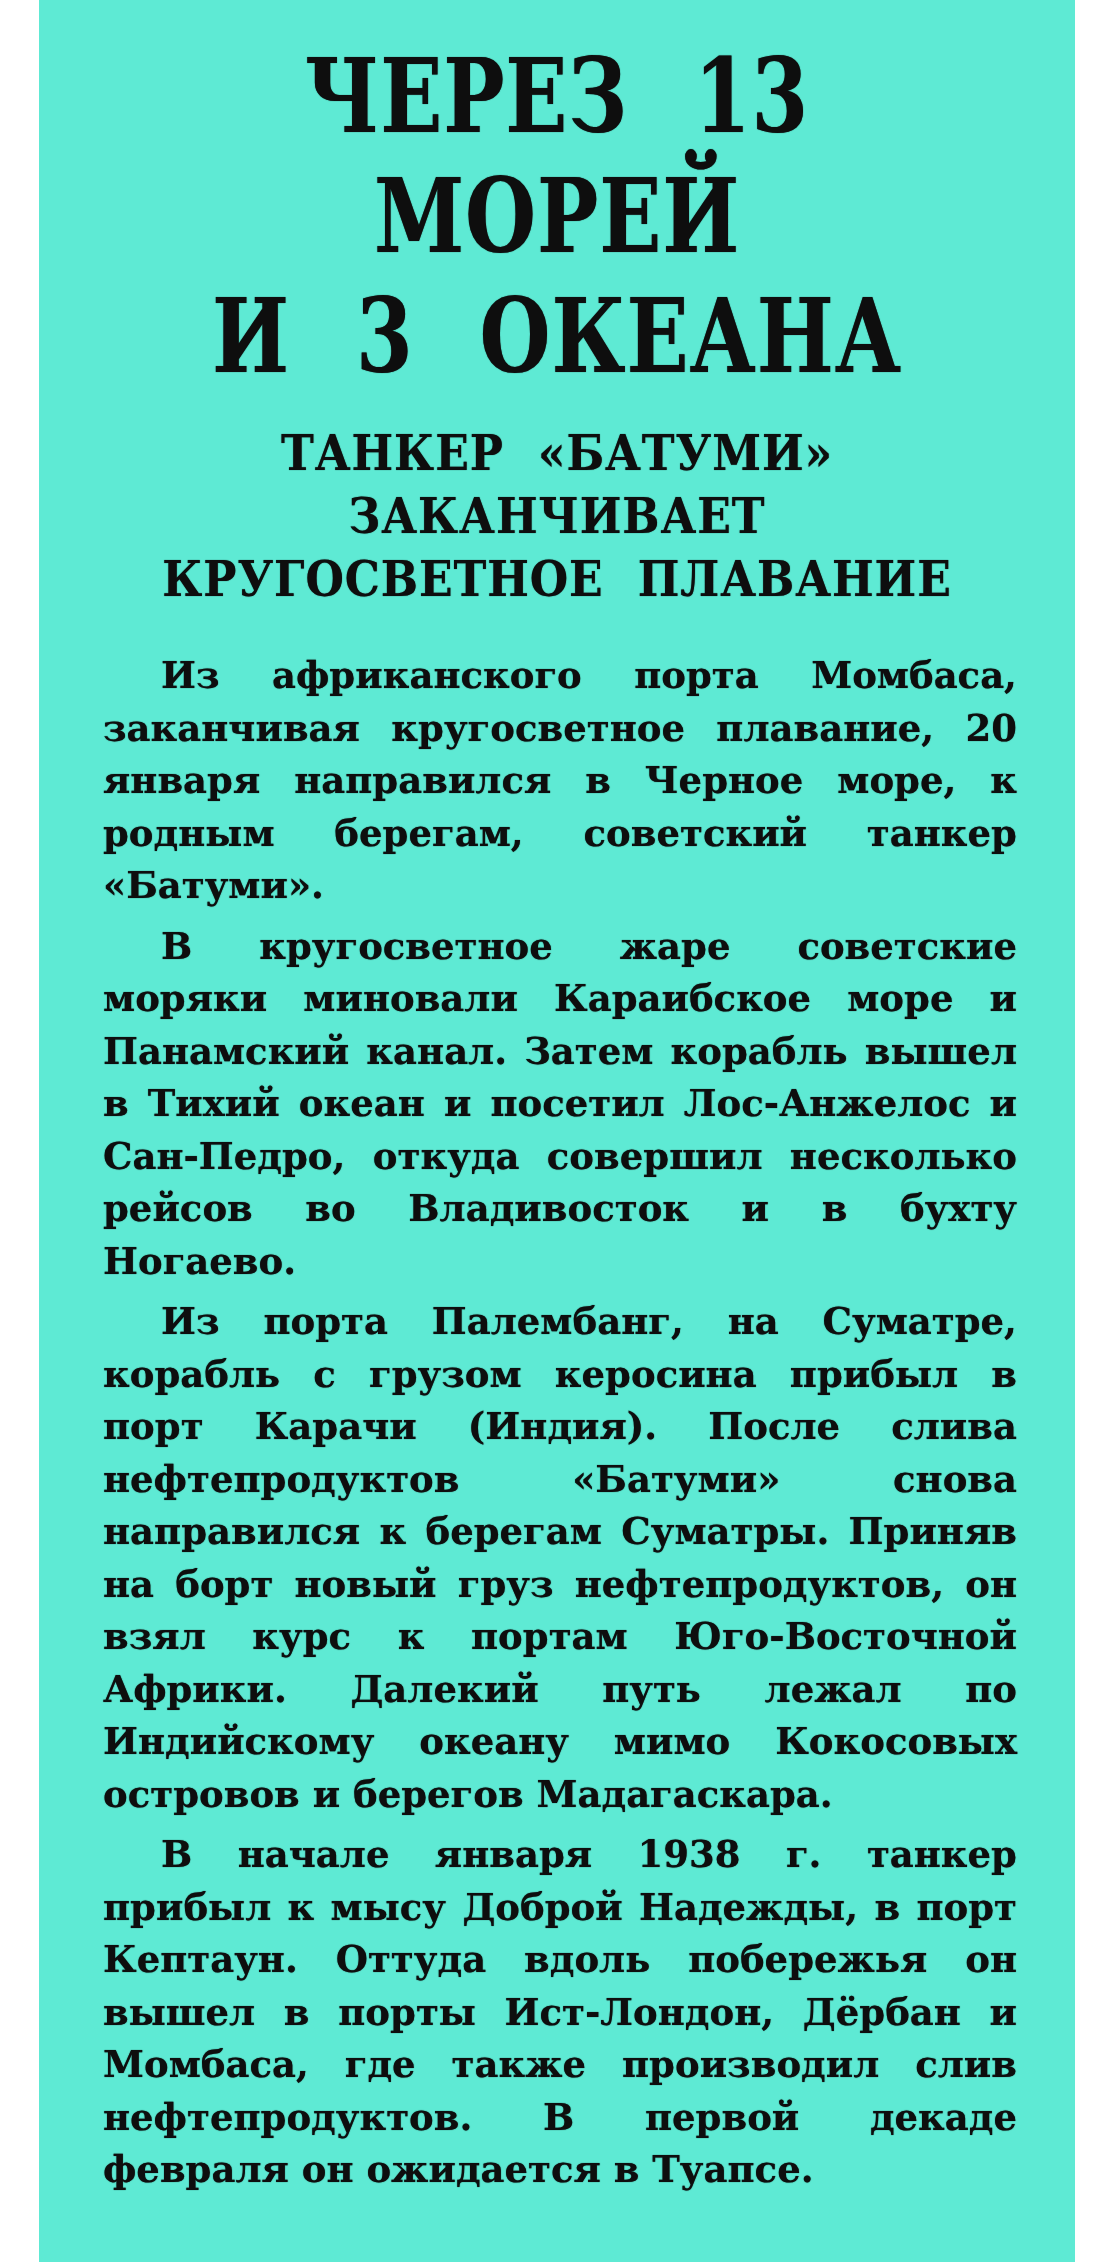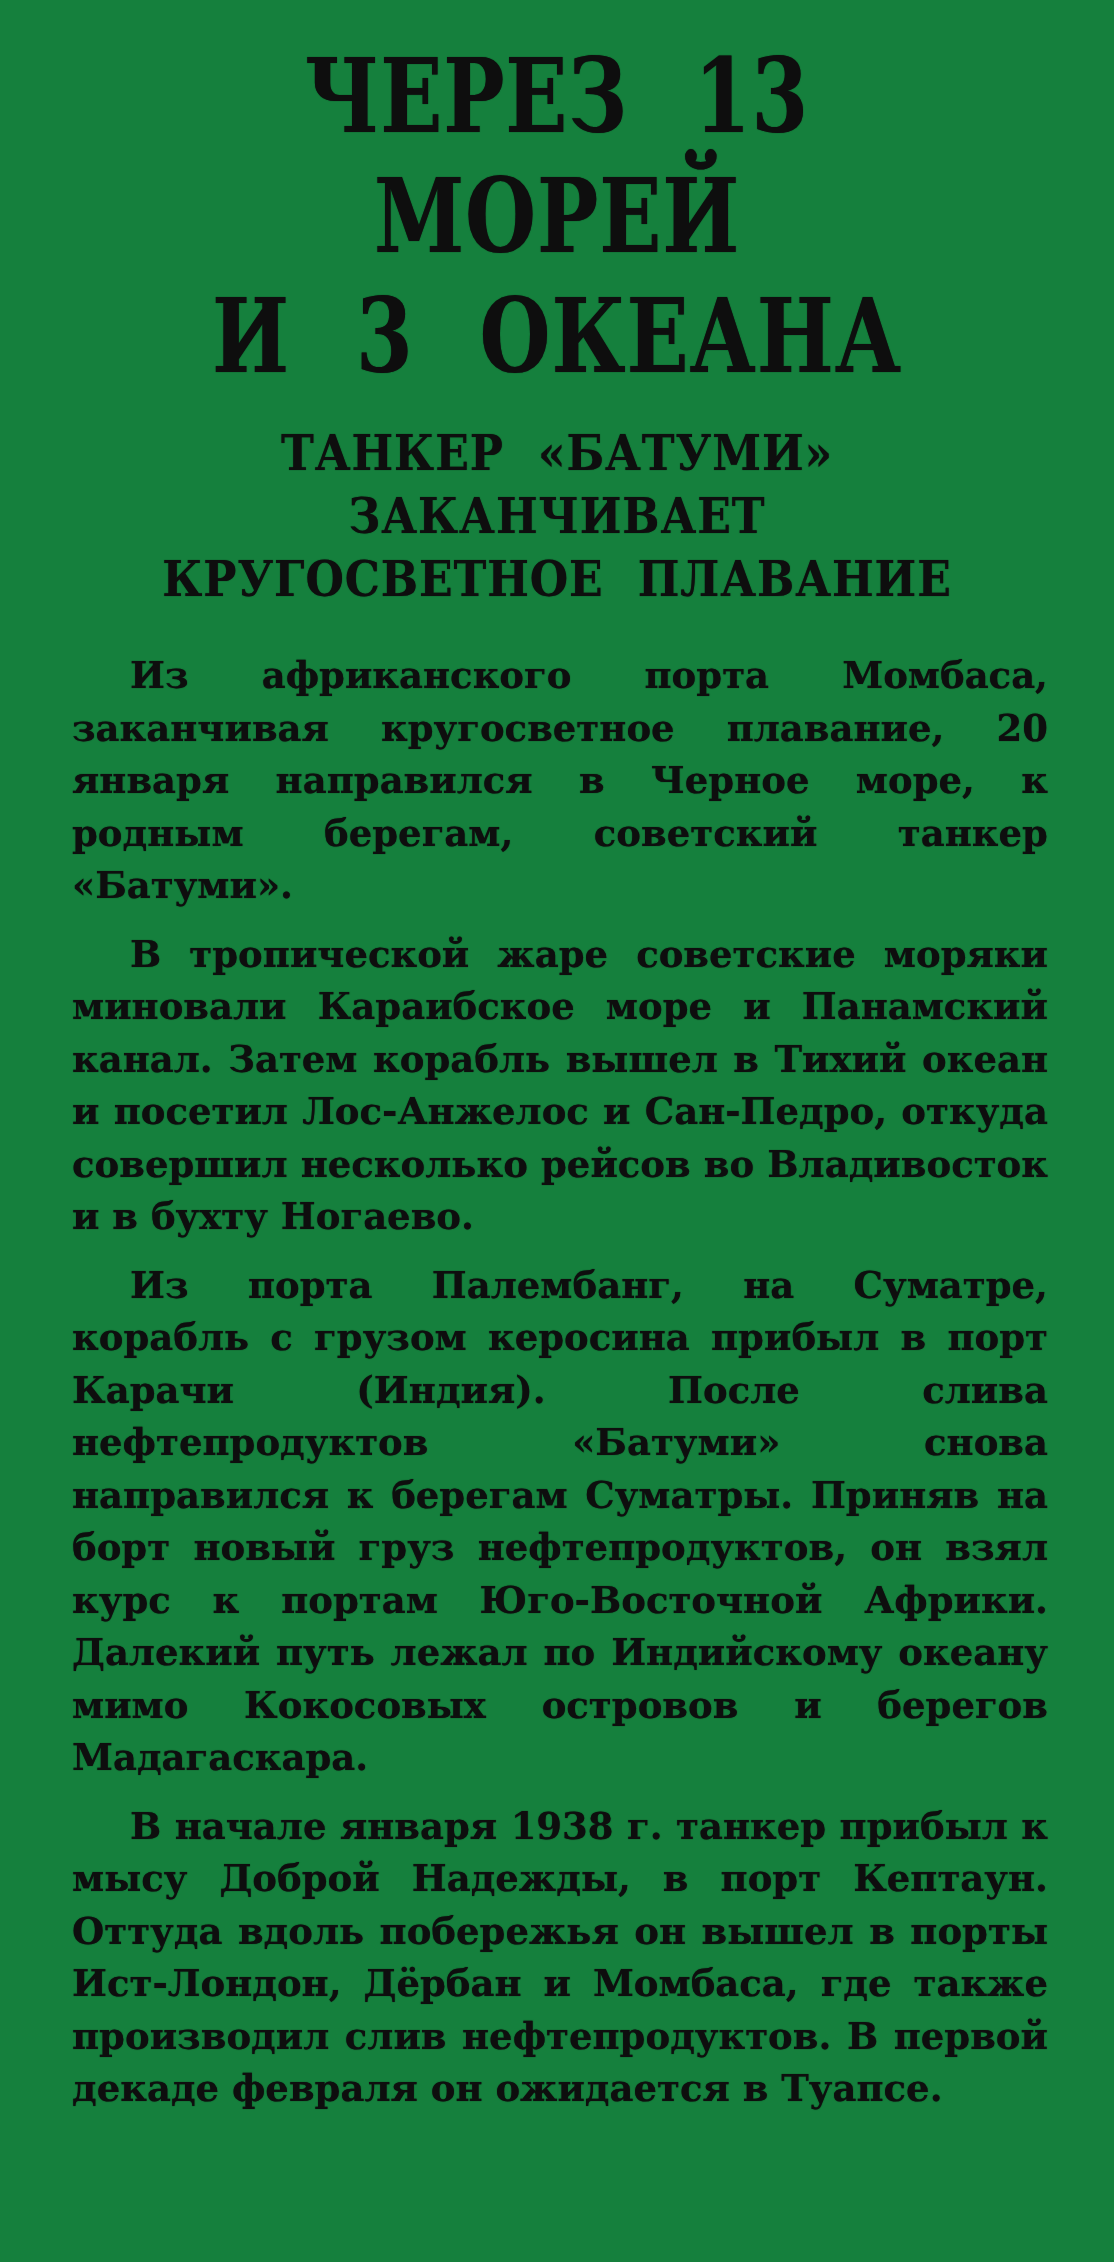--- a/index.html
+++ b/index.html
@@ -2,24 +2,24 @@
 <html lang="ru"><head>
 <meta charset="utf-8">
 <style>
   html, body {
     margin: 0;
     padding: 0;
     background: #ffffff;
   }
   .page {
     position: relative;
-    width: 1114px;
+    width: 1036px;
     height: 2262px;
     margin: 0 auto;
-    background: #15803d;
+    background: #5eead4;
     color: #0e0e0e;
     font-family: "DejaVu Serif", "Liberation Serif", serif;
     font-weight: bold;
     overflow: hidden;
     text-shadow: 0 0 1.1px rgba(12,12,12,0.75);
   }
   .headline {
     margin: 36px 0 0 0;
     text-align: center;
     font-size: 102px;
@@ -42,40 +42,40 @@
     transform-origin: 50% 0;
   }
   .subheadline .sh-line { display: block; }
   .article-body {
     margin: 38px 50px 0 56px;
     font-size: 37px;
     line-height: 52.5px;
     text-align: justify;
   }
   .article-body p {
-    margin: 16px;
+    margin: 8px;
     text-indent: 58px;
   }
 </style>
 </head>
 <body>
 
 <div class="page">
 
   <h1 class="headline">
     <span class="hl-line">ЧЕРЕЗ 13 МОРЕЙ</span>
     <span class="hl-line">И 3 ОКЕАНА</span>
   </h1>
 
   <h2 class="subheadline">
     <span class="sh-line">ТАНКЕР «БАТУМИ» ЗАКАНЧИВАЕТ</span>
     <span class="sh-line">КРУГОСВЕТНОЕ ПЛАВАНИЕ</span>
   </h2>
 
   <div class="article-body">
     <p>Из африканского порта Момбаса, заканчивая кругосветное плавание, 20 января направился в Черное море, к родным берегам, советский танкер «Батуми».</p>
-    <p>В тропической жаре советские моряки миновали Караибское море и Панамский канал. Затем корабль вышел в Тихий океан и посетил Лос-Анжелос и Сан-Педро, откуда совершил несколько рейсов во Владивосток и в бухту Ногаево.</p>
+    <p>В кругосветное жаре советские моряки миновали Караибское море и Панамский канал. Затем корабль вышел в Тихий океан и посетил Лос-Анжелос и Сан-Педро, откуда совершил несколько рейсов во Владивосток и в бухту Ногаево.</p>
     <p>Из порта Палембанг, на Суматре, корабль с грузом керосина прибыл в порт Карачи (Индия). После слива нефтепродуктов «Батуми» снова направился к берегам Суматры. Приняв на борт новый груз нефтепродуктов, он взял курс к портам Юго-Восточной Африки. Далекий путь лежал по Индийскому океану мимо Кокосовых островов и берегов Мадагаскара.</p>
     <p>В начале января 1938 г. танкер прибыл к мысу Доброй Надежды, в порт Кептаун. Оттуда вдоль побережья он вышел в порты Ист-Лондон, Дёрбан и Момбаса, где также производил слив нефтепродуктов. В первой декаде февраля он ожидается в Туапсе.</p>
 
   </div>
 
 </div>
 
 </body></html>

